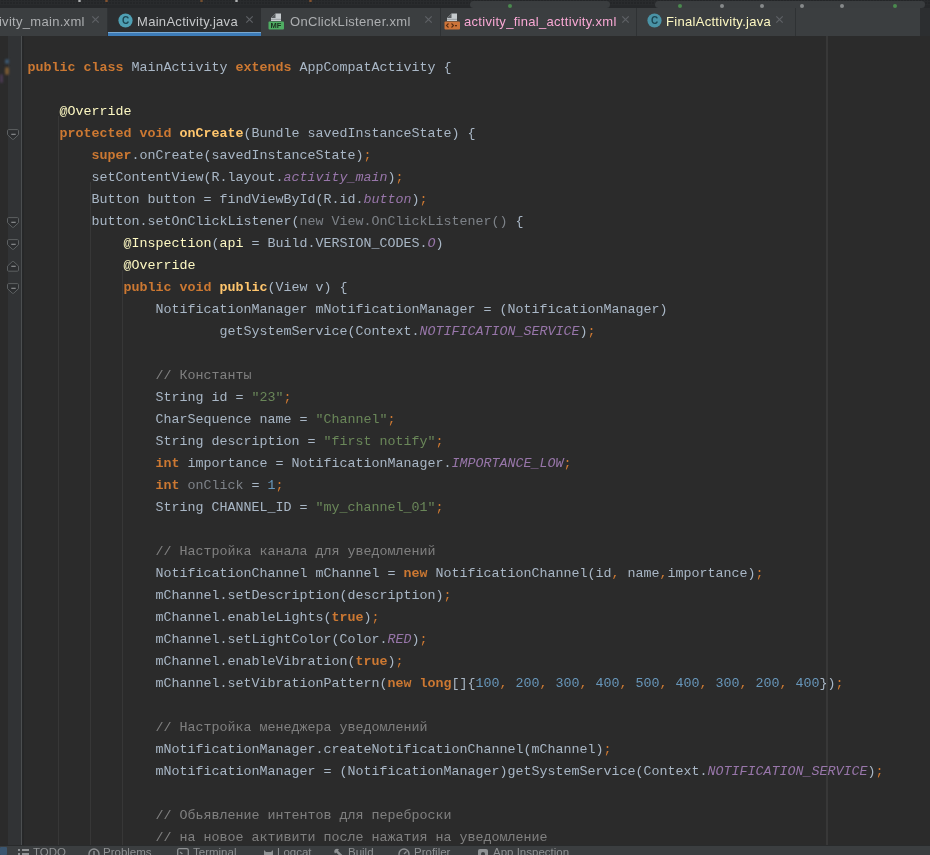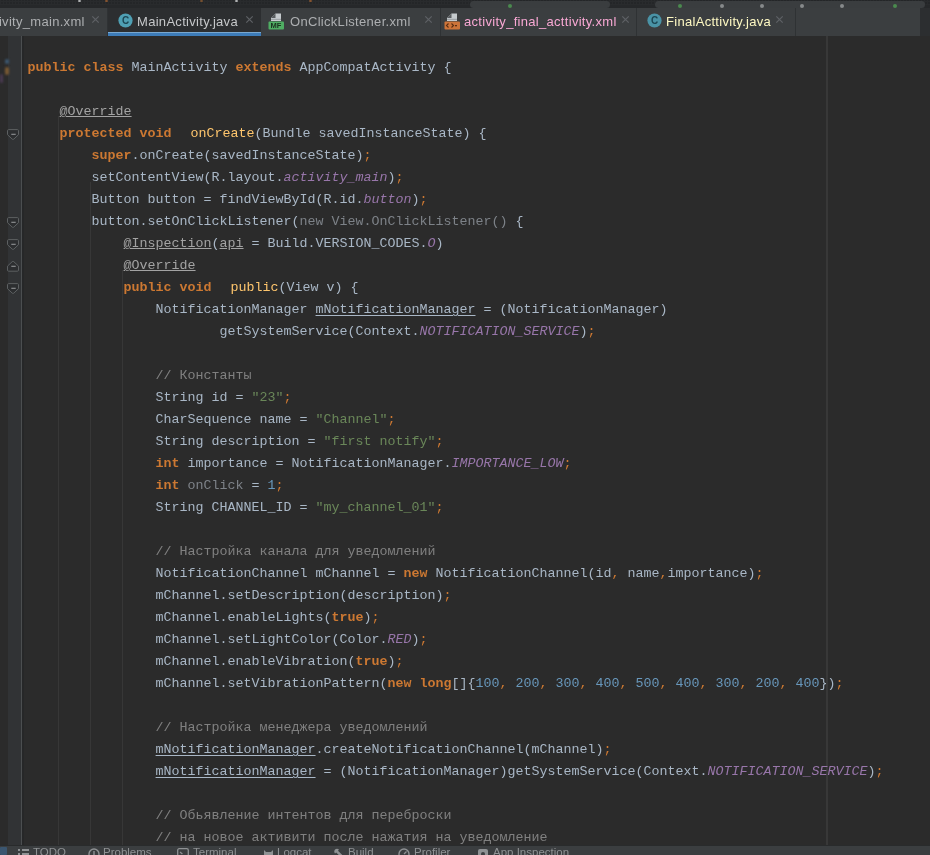--- a/index.html
+++ b/index.html
@@ -20,28 +20,28 @@
   #editor { position:absolute; left:8px; top:36px; width:930px; height:809px; background:#2b2b2b; overflow:hidden; }
   #gutter { position:absolute; left:0; top:0; width:13px; height:809px; background:#313335; }
   #foldline { position:absolute; left:13px; top:0; width:1px; height:809px; background:#4b4e50; }
   #darkedge { position:absolute; left:14px; top:0; width:2px; height:809px; background:#262728; }
   .ig { position:absolute; width:1px; background:#373737; }
   #margin { position:absolute; left:818px; top:0; width:2px; height:809px; background:#383838; }
   .fold { position:absolute; }
   #code { position:absolute; left:19.6px; top:21px; font-family:"Liberation Mono",monospace;
     font-size:13.333px; line-height:22px; color:#a9b7c6; white-space:pre; }
   #code .k { color:#cc7832; font-weight:bold; }
-  #code .m { color:#ffc66d; font-weight:normal;margin-left:11px; }
-  #code .a { color:#a3a3a3;text-decoration:underline; }
+  #code .m { color:#ffc66d; font-weight:bold; }
+  #code .a { color:#fef9c3; }
   #code .s { color:#6a8759; }
   #code .n { color:#6897bb; }
   #code .c { color:#808080; }
   #code .f { color:#9876aa; font-style:italic; }
   #code .g { color:#7d8288; }
-  #code .u { text-decoration:underline; text-underline-offset:2px; }
+  #code .u { text-underline-offset:2px; }
   #code .p { color:#cc7832; }
   #gmark { position:absolute; left:5px; top:59px; width:4px; height:5px; background:#3d5a73; border-radius:2px; filter:blur(1px); }
   #gmark2 { position:absolute; left:5px; top:67px; width:4px; height:8px; background:#7a5a33; border-radius:2px; filter:blur(1px); }
   #gmark3 { position:absolute; left:0px; top:74px; width:3px; height:9px; background:#4a3a52; border-radius:2px; filter:blur(1.2px); }
   #bottombar { position:absolute; left:0; top:845px; width:930px; height:10px; background:#3b3e40; border-top:1px solid #292b2c; }
   .btxt { position:absolute; top:845.5px; font-size:11.5px; color:#8f9294; white-space:nowrap; }
   .bi { position:absolute; }
   #blueicon { position:absolute; left:0px; top:847px; width:7px; height:8px; background:#3b5670; border-radius:1px; }
 </style></head>
 <body>

